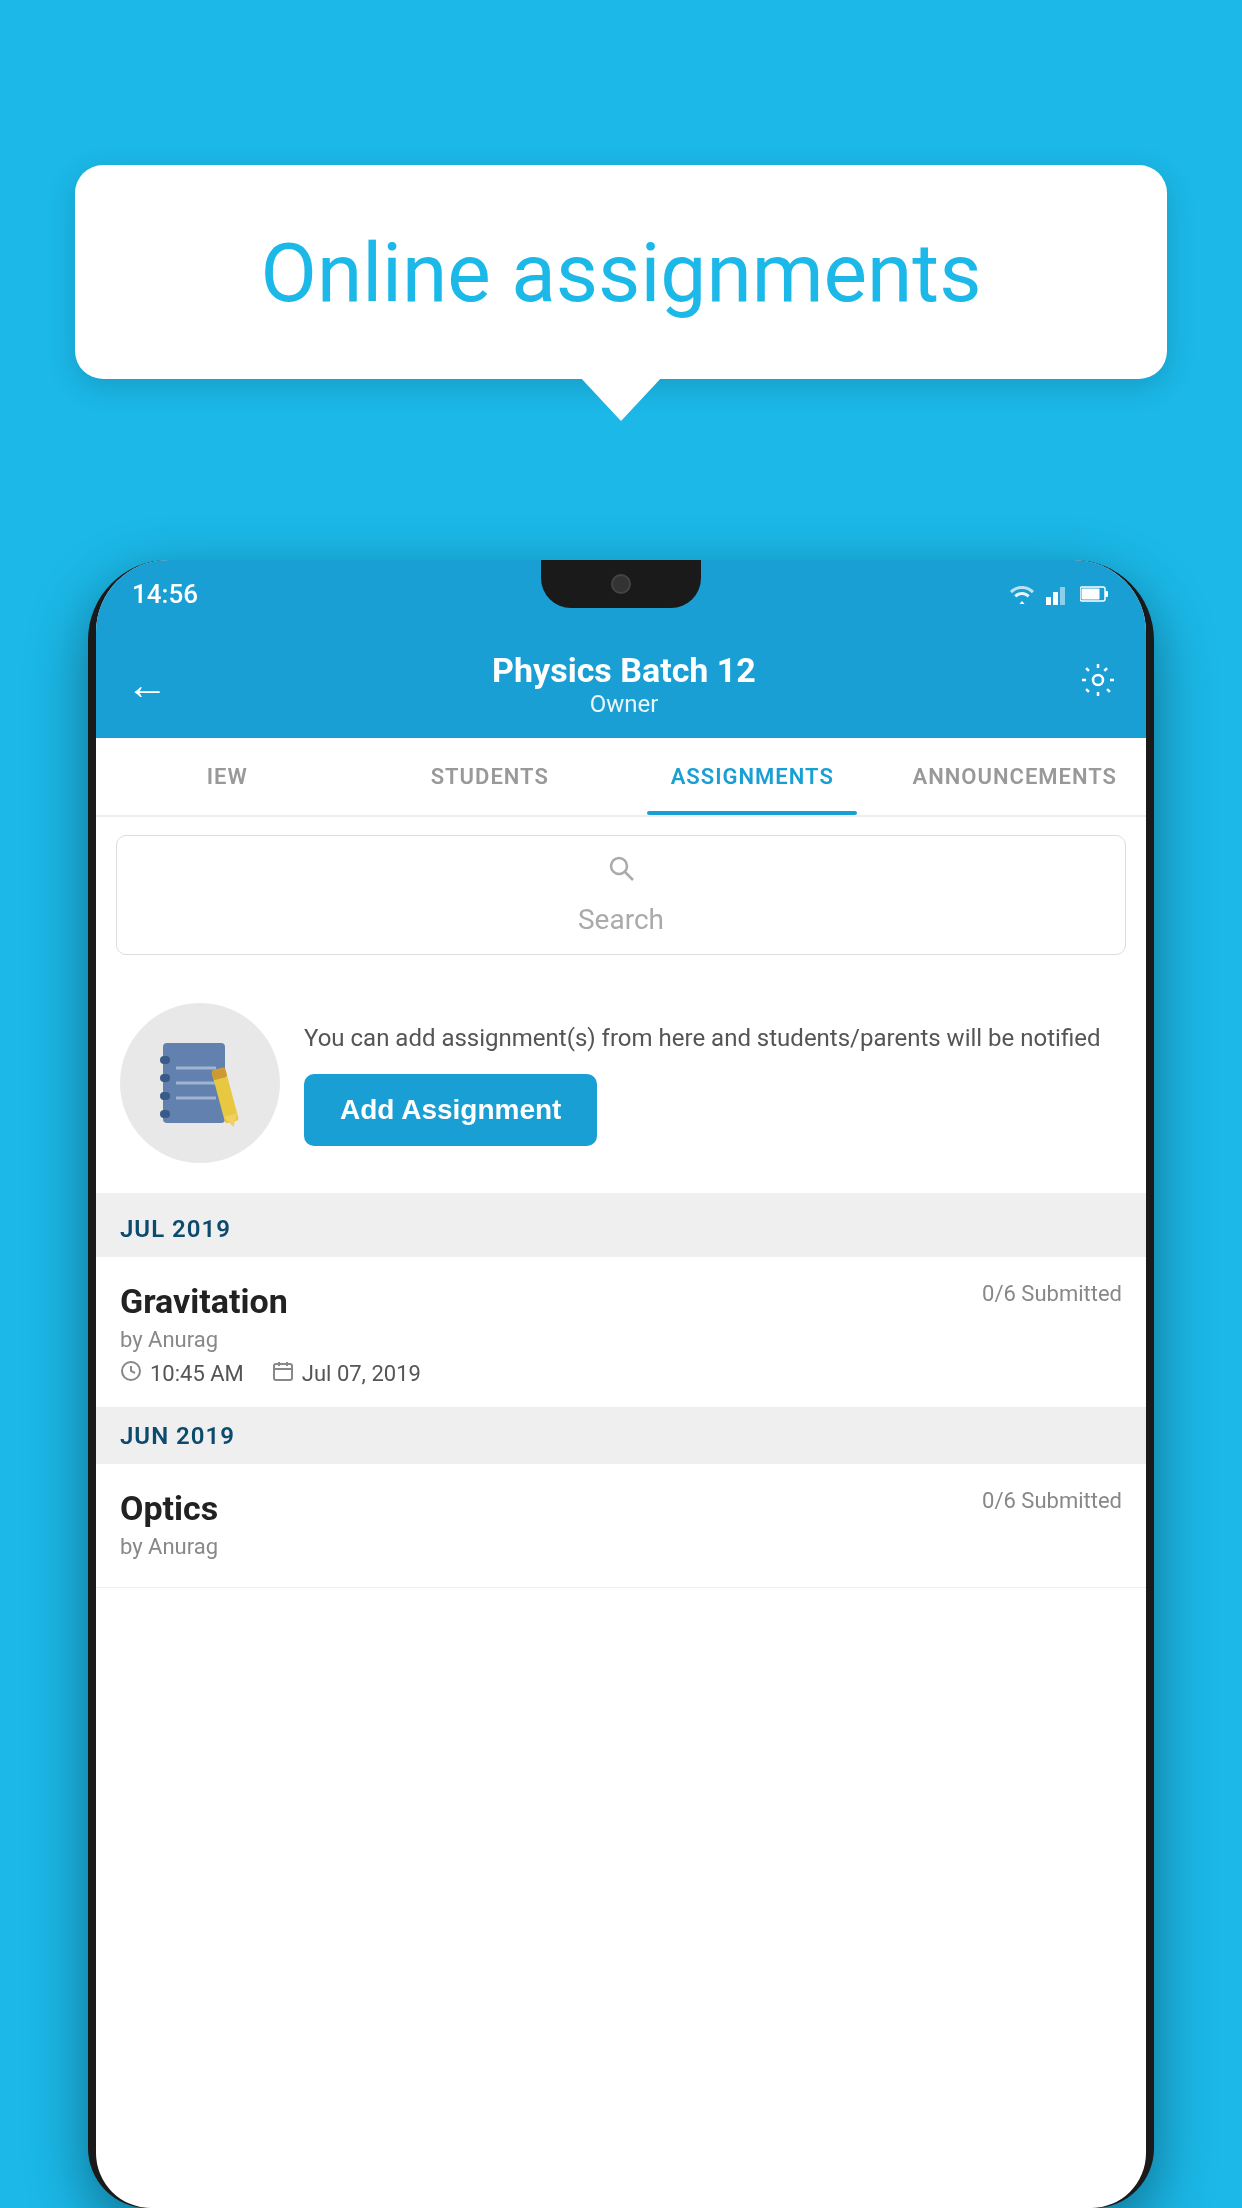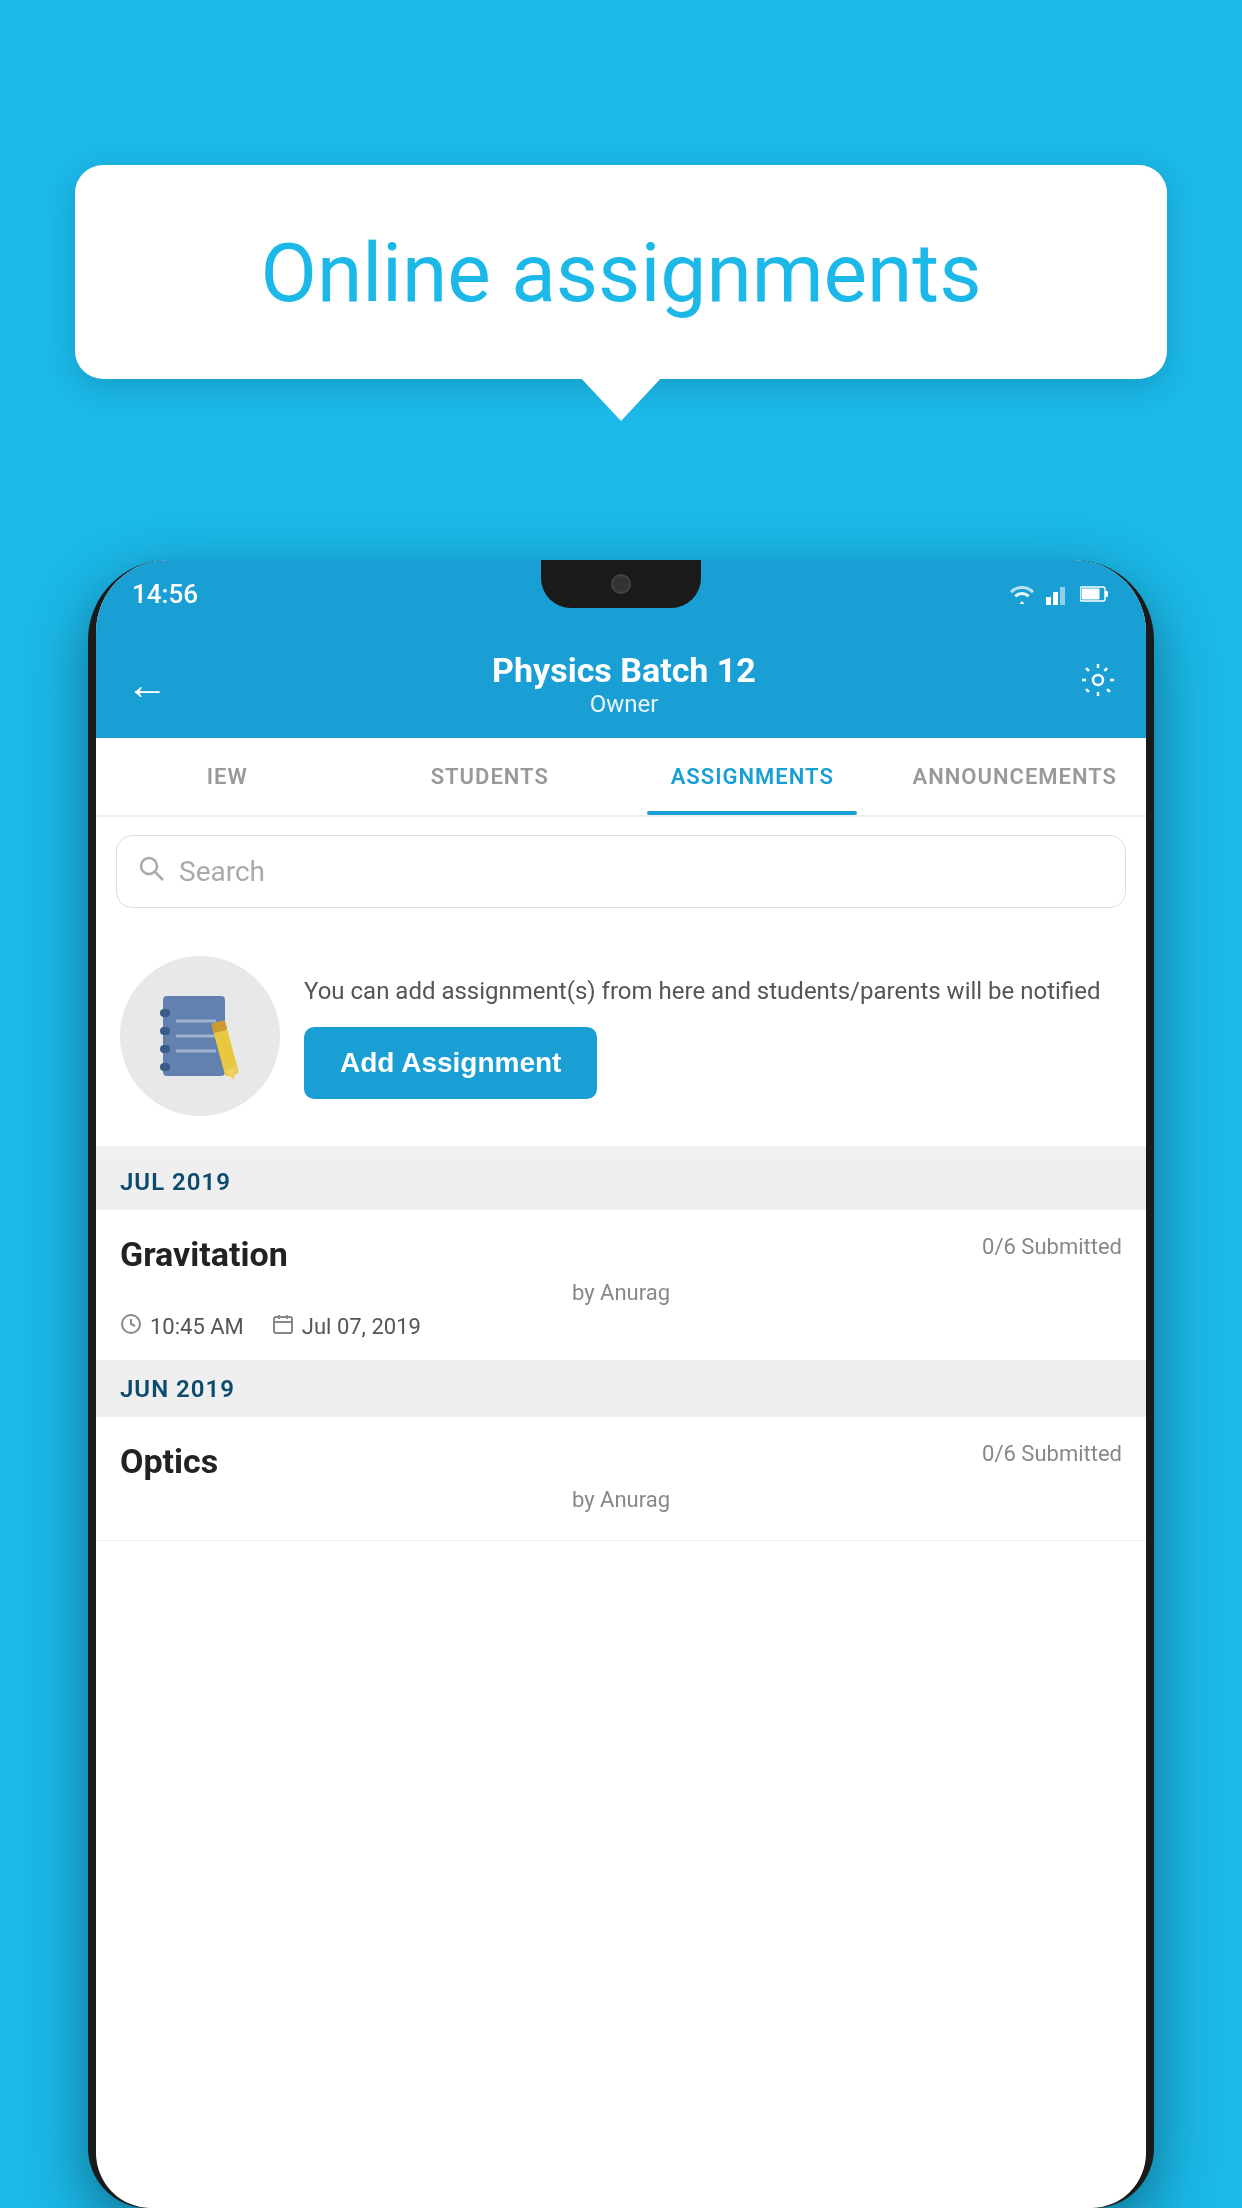--- a/index.html
+++ b/index.html
@@ -178,27 +178,28 @@
     }
 
     
     .search-container {
       padding: 18px 20px;
       background: white;
     }
     .search-input {
       width: 100%;
       border: 1.5px solid #ddd;
-      border-radius: 16px;
+      border-radius: 10px;
       padding: 18px 20px;
       font-size: 28px;
       color: #aaa;
       display: flex;
       align-items: center;
       gap: 14px;
+      flex-direction: column;
     }
     .search-icon-wrap {
       color: #aaa;
       font-size: 30px;
     }
 
     
     .promo-section {
       background: white;
       padding: 30px 24px;
@@ -246,21 +247,20 @@
       color: #0c4a6e;
       font-weight: 600;
       letter-spacing: 1px;
     }
 
     
     .assignment-item {
       background: white;
       padding: 24px 24px 20px 24px;
       border-bottom: 1px solid #eee;
-      text-align: center;
     }
     .assignment-row1 {
       display: flex;
       justify-content: space-between;
       align-items: flex-start;
       margin-bottom: 6px;
     }
     .assignment-name {
       font-size: 34px;
       font-weight: 700;

